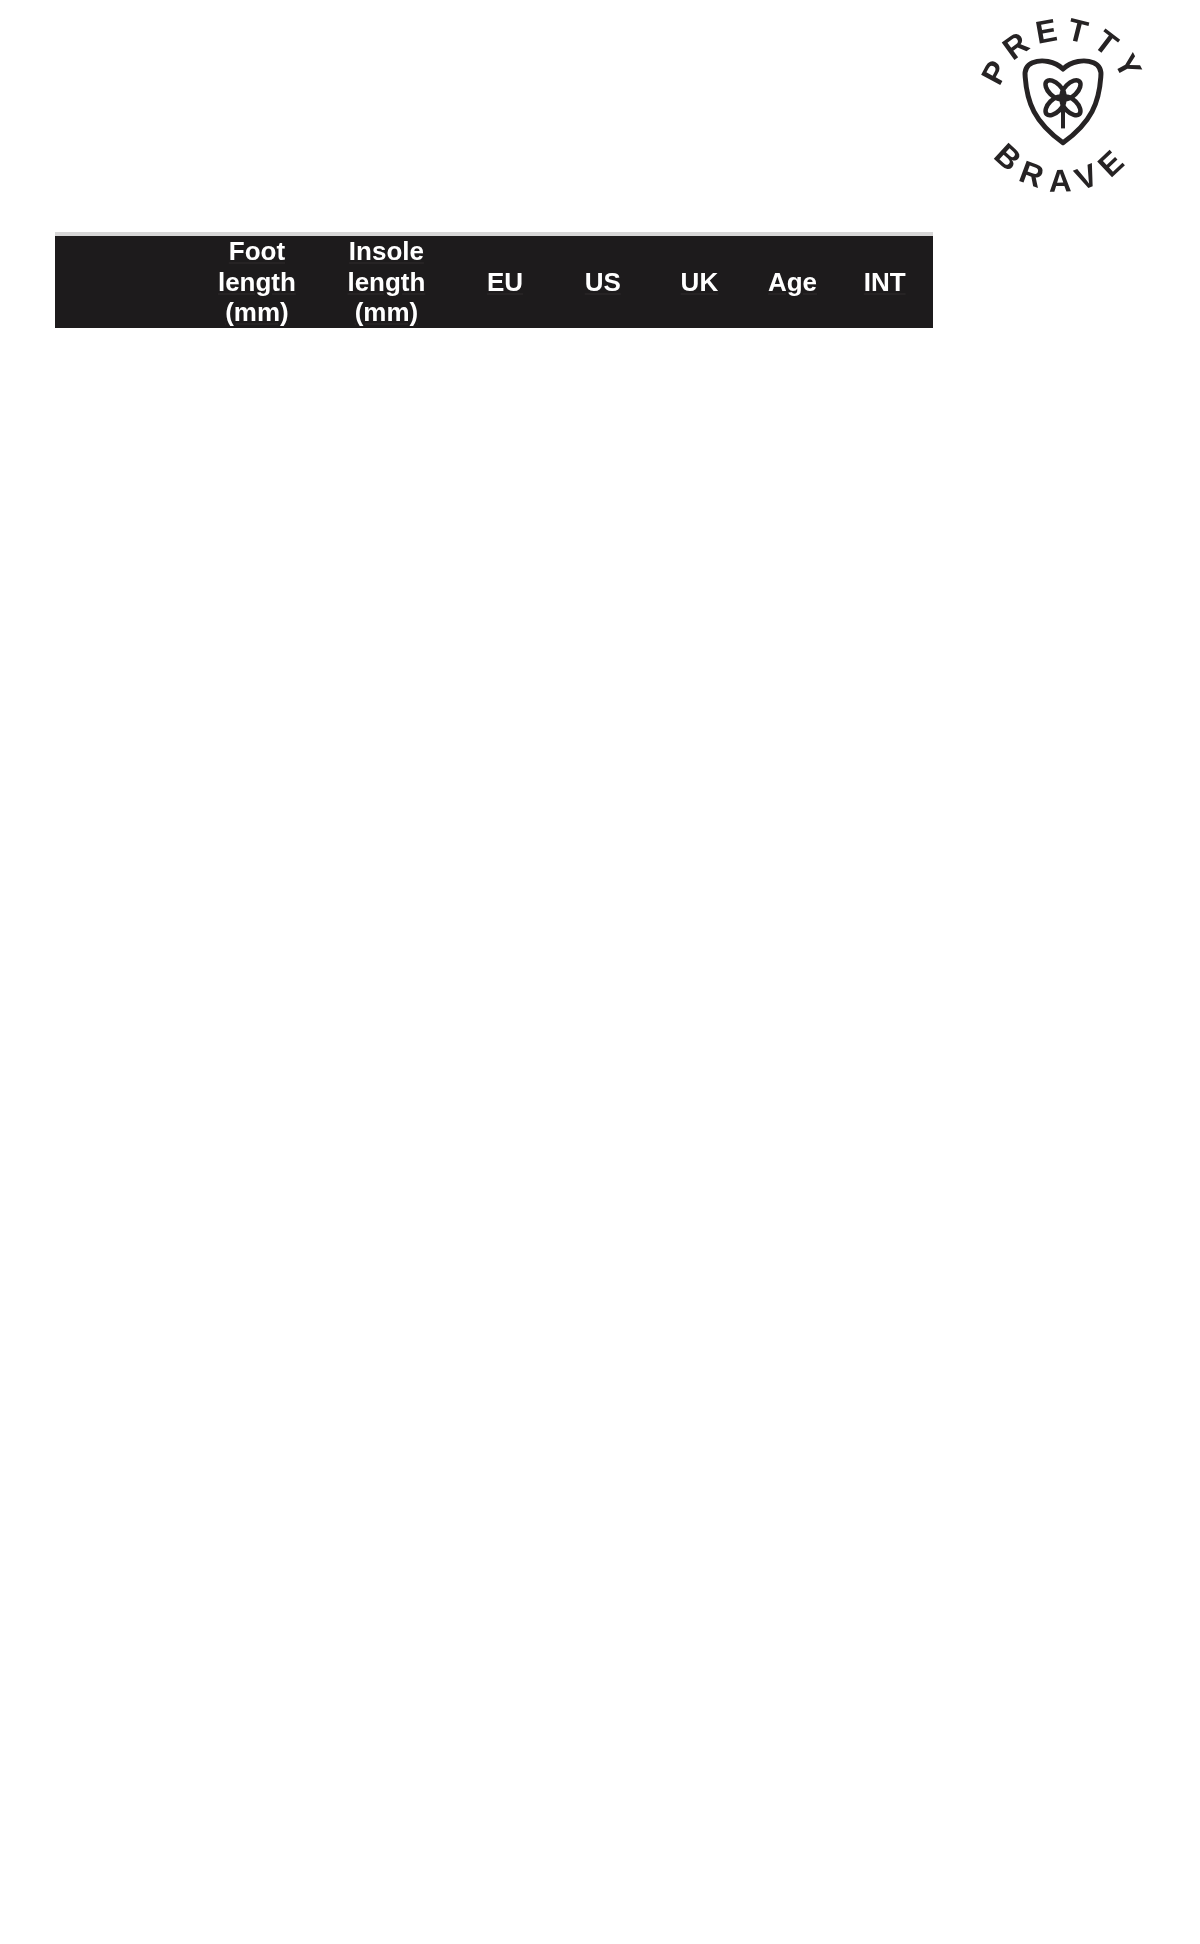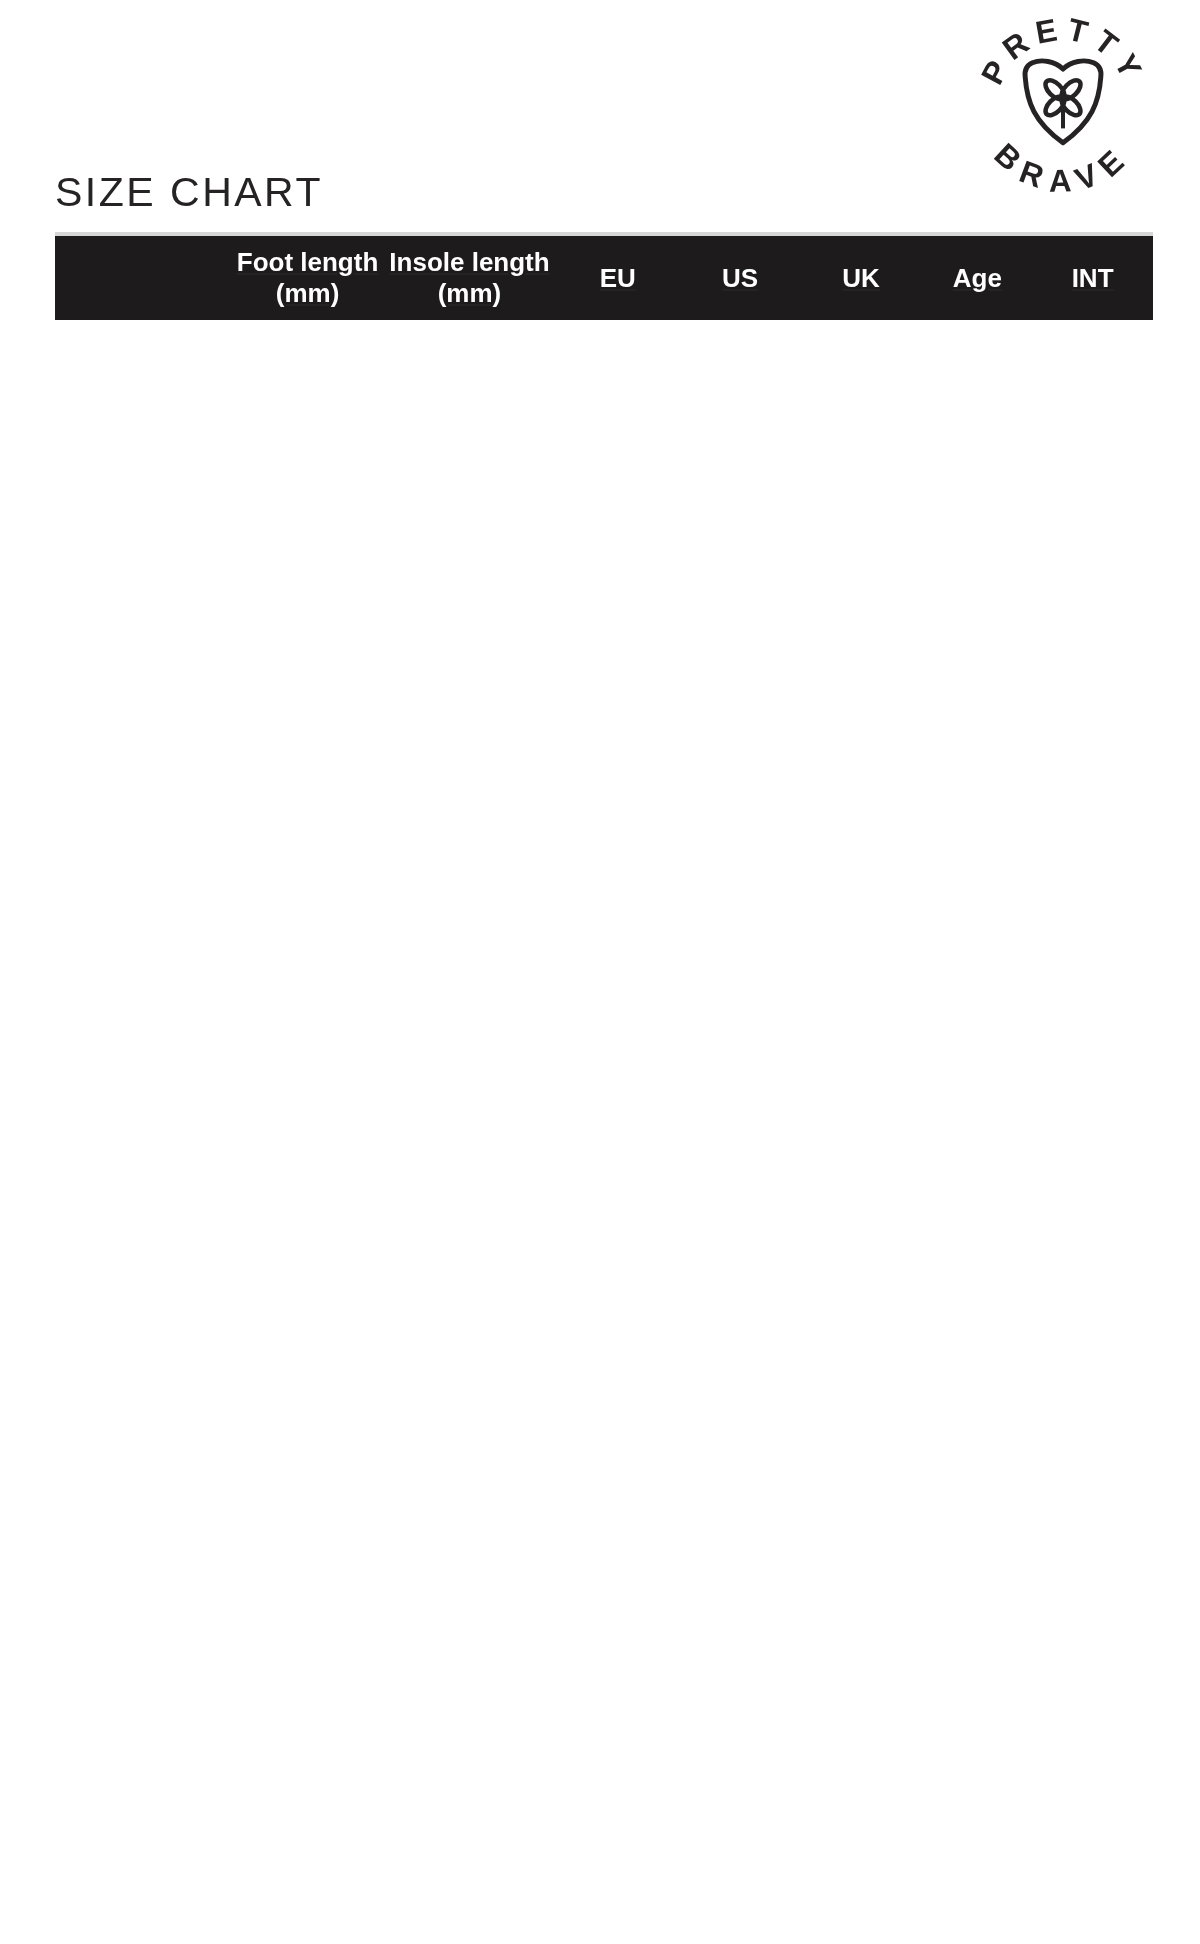--- a/index.html
+++ b/index.html
@@ -26,21 +26,21 @@
     position: absolute;
     left: 964px;
     top: 6px;
     width: 198px;
     height: 198px;
   }
   table.size-table {
     position: absolute;
     left: 55px;
     top: 232px;
-    width: 1098px;
+    width: 878px;
     table-layout: fixed;
     border-collapse: collapse;
     text-decoration: underline;
   }
   thead th {
     background: #1d1b1c;
     color: #ffffff;
     font-size: 26px;
     font-weight: bold;
     height: 84px;
@@ -49,21 +49,20 @@
     line-height: 1.18;
     border-top: 4px solid #d7d6d6;
     padding: 0;
   }
 </style>
 </head>
 <body>
 
 <div class="page">
 
-  <div class="page-title">SIZE CHART</div>
 
   <svg class="brand-logo" viewBox="0 0 220 220" aria-hidden="true">
     <defs>
       <path id="arcTop" d="M 38,110 A 72,72 0 1 1 182,110" fill="none"></path>
       <path id="arcBottom" d="M 14,110 A 96,96 0 1 0 206,110" fill="none"></path>
     </defs>
     <text font-family="Liberation Sans, sans-serif" font-size="35" font-weight="bold" fill="#262324" letter-spacing="8">
       <textPath href="#arcTop" startOffset="50%" text-anchor="middle">PRETTY</textPath>
     </text>
     <text font-family="Liberation Sans, sans-serif" font-size="35" font-weight="bold" fill="#262324" letter-spacing="12">

